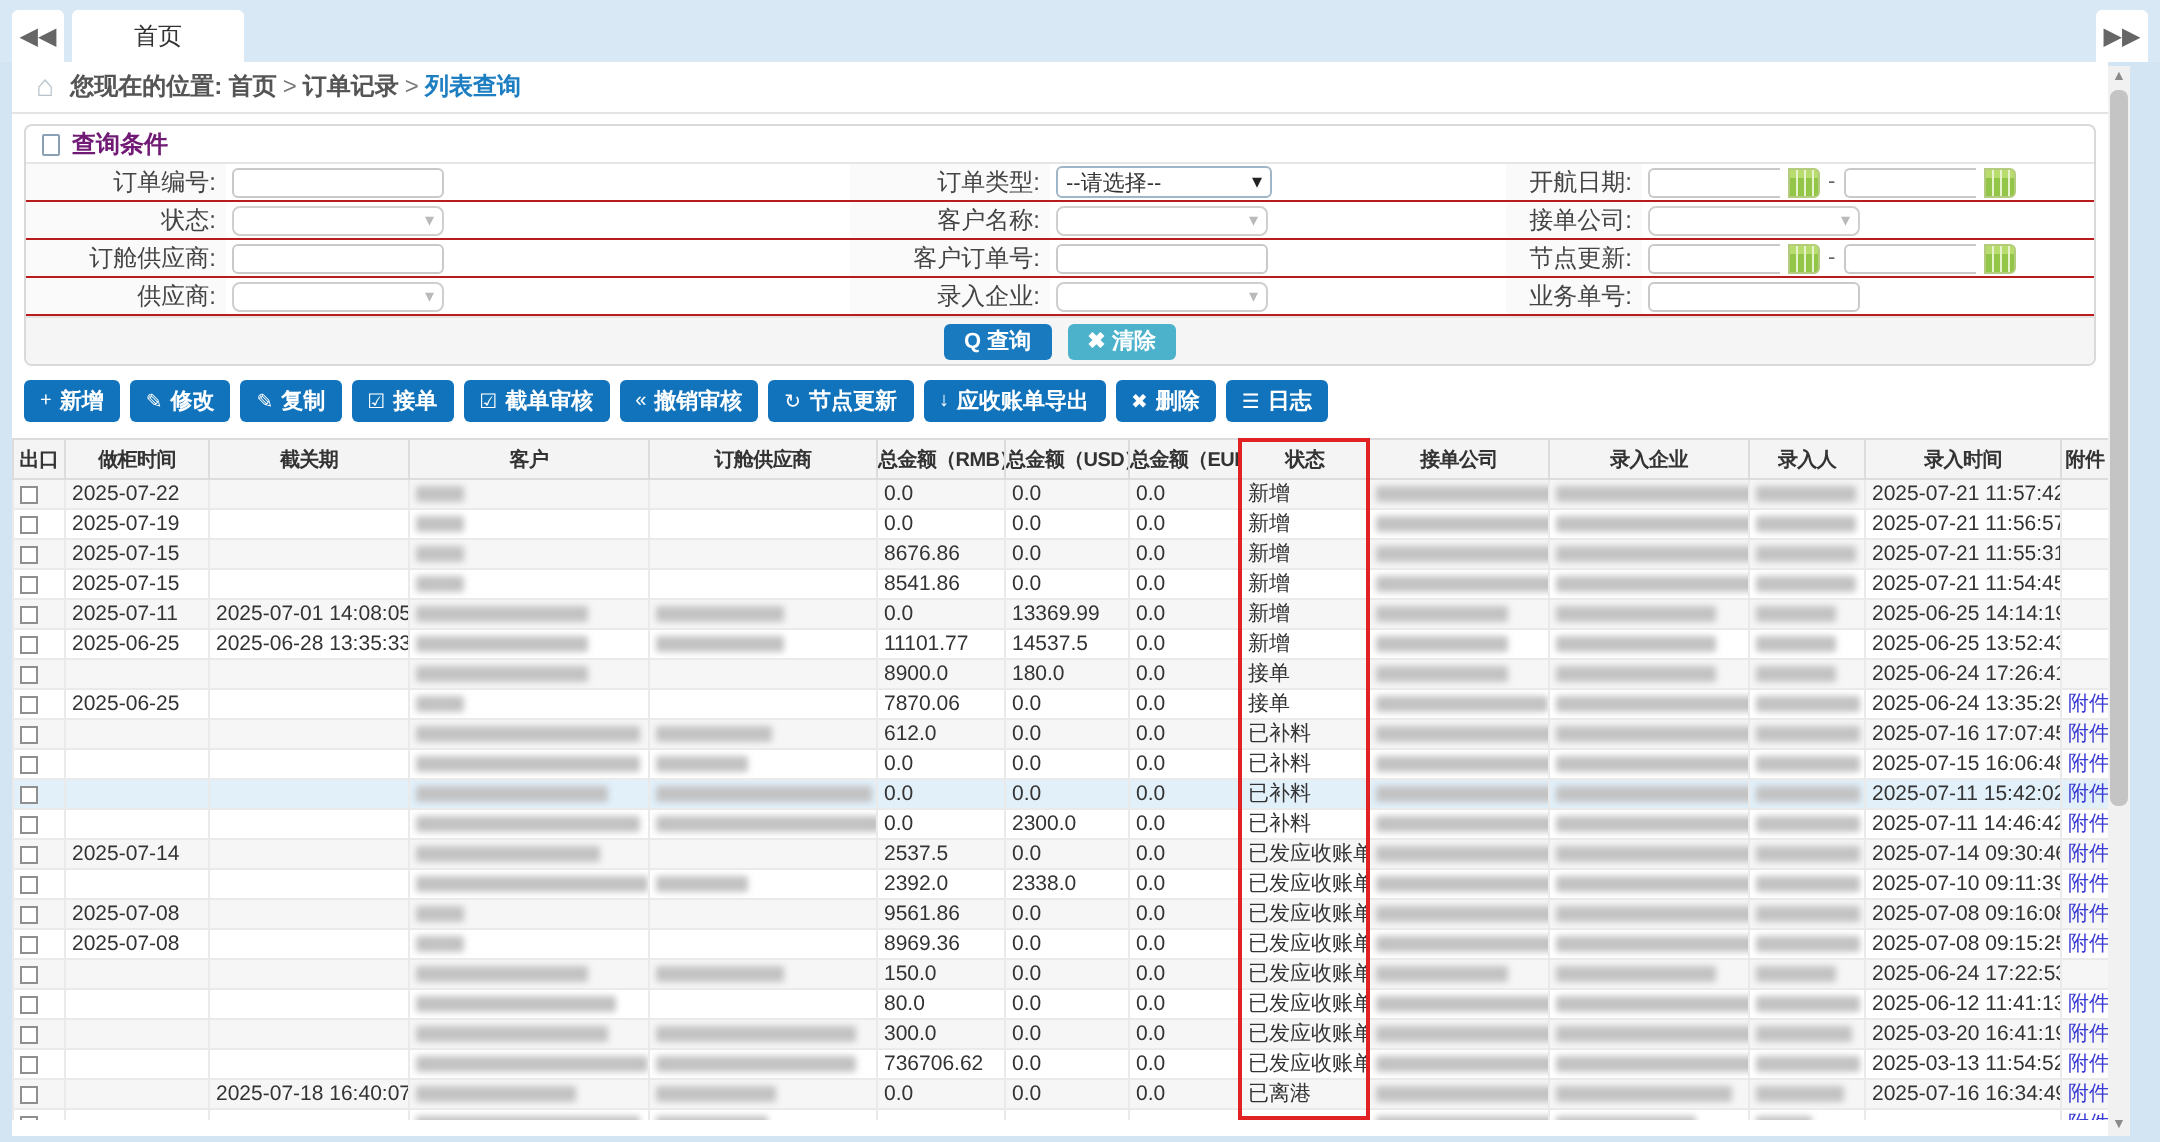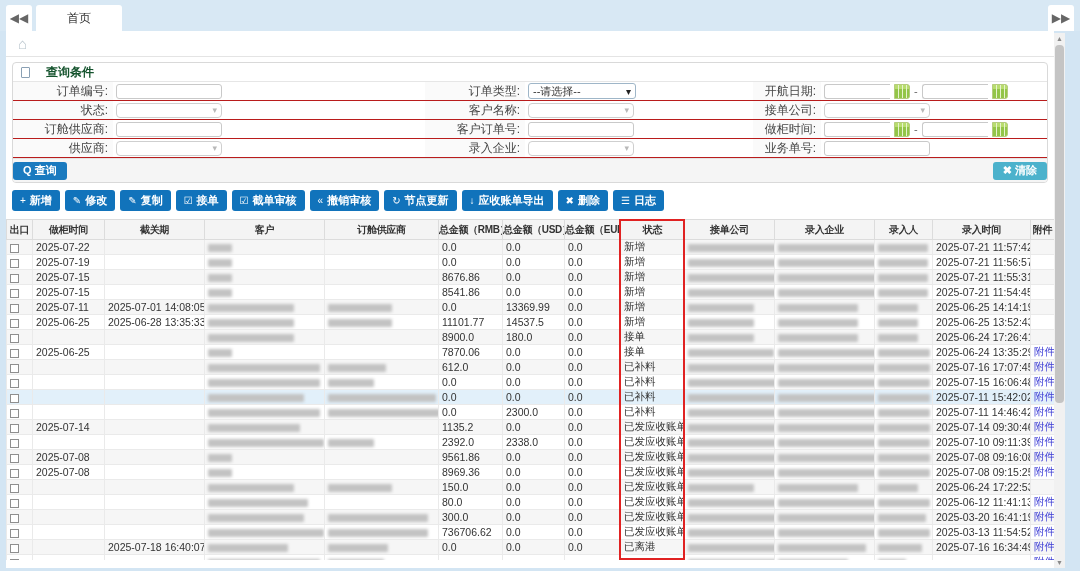--- a/index.html
+++ b/index.html
@@ -26,22 +26,22 @@
   .crumbbar { height:26px; border-bottom:1px solid #e4e4e4; display:flex;
     align-items:center; padding-left:12px; gap:8px; background:#fff; }
   .home-ic { color:#b8c4cc; font-size:15px; }
   .crumbtext { font-size:12px; color:#555; font-weight:bold; }
   .crumbtext .sep { color:#777; font-weight:normal; padding:0 3px; }
   .crumb-current { color:#1d7ec2; }
 
   
   .qpanel { margin:5px 6px 0 6px; border:1px solid #d9d9d9; border-radius:4px;
     background:#fff; overflow:hidden; }
-  .qtitle { height:19px; display:flex; align-items:center; gap:16px; padding-left:8px;
-    font-size:12px; font-weight:bold; color:#14532d; border-bottom:1px solid #e6e6e6; }
+  .qtitle { height:19px; display:flex; align-items:center; gap:6px; padding-left:8px;
+    font-size:12px; font-weight:bold; color:#701a75; border-bottom:1px solid #e6e6e6; }
   .doc-ic { width:9px; height:11px; border:1px solid #8aa0b4; border-radius:1px;
     display:inline-block; background:#fff; }
   .qgrid { display:grid; grid-template-columns:100px 312px 100px 228px 68px 1fr; }
   .qcell { height:19px; display:flex; align-items:center; font-size:12px;
     border-bottom:1px solid #b91c1c; }
   .qlabel { justify-content:flex-end; padding-right:5px; color:#444; background:#fafafa; }
   .qfield { padding-left:3px; gap:4px; }
   .qinput { width:106px; height:15px; border:1px solid #c9c9c9; border-radius:3px; font-size:11px; padding:0 3px; }
   .sel2 { width:106px; height:15px; border:1px solid #cfcfcf; border-radius:4px;
     display:inline-flex; align-items:center; justify-content:flex-end; padding-right:4px;
@@ -50,21 +50,21 @@
     display:inline-flex; align-items:center; justify-content:space-between;
     padding:0 4px; font-size:11px; color:#333; background:#fff; }
   .nsel .caret { font-weight:bold; font-size:10px; color:#222; }
   .dinput { width:66px; height:15px; border:1px solid #c9c9c9; border-radius:3px 0 0 3px; border-right:none; }
   .calbtn { width:16px; height:15px; border:1px solid #b5cc7e; border-radius:0 3px 3px 0;
     background:linear-gradient(#a6d154 0 3px,#8fc43e 3px),#8fc43e;
     background-image:repeating-linear-gradient(to right,transparent 0 3px,#e7f3cf 3px 4px),
       linear-gradient(#b8dd6e 0 4px,#93c548 4px); display:inline-block; }
   .dash { color:#666; font-size:11px; }
   .qfoot { grid-column:1 / -1; height:24px; background:#f5f5f5; border-top:1px solid #e3e3e3;
-    display:flex; align-items:center; justify-content:space-between; gap:8px; }
+    display:flex; align-items:center; justify-content:center; gap:8px; }
   .btn-search { background:#1a7abf; color:#fff; border:none; border-radius:3px;
     height:18px; padding:0 10px; font-size:11px; font-weight:bold; cursor:pointer; }
   .btn-clear { background:#4cb2cc; color:#fff; border:none; border-radius:3px;
     height:18px; padding:0 10px; font-size:11px; font-weight:bold; cursor:pointer; }
 
   
   .toolbar { margin:7px 6px 0 6px; display:flex; gap:5px; }
   .tbtn { background:#1173bb; color:#fff; border:none; border-radius:3px; height:21px;
     padding:0 8px; font-size:11px; font-weight:bold; display:inline-flex;
     align-items:center; gap:4px; cursor:pointer; }
@@ -107,20 +107,24 @@
   <div class="tab">
     <span>首页</span>
   </div>
   <button class="navbtn right">▶▶</button>
 </div>
 
 <div class="content">
 
   <div class="crumbbar">
     <span class="home-ic">⌂</span>
+    <span class="crumbtext">
+      <span>您现在的位置:</span>
+      <span>首页</span><span class="sep">&gt;</span><span>订单记录</span><span class="sep">&gt;</span><span class="crumb-current">列表查询</span>
+    </span>
   </div>
 
   <div class="qpanel">
     <div class="qtitle">
       <span class="doc-ic"></span>
       <span>查询条件</span>
     </div>
     <div class="qgrid">
 
       <div class="qcell qlabel">订单编号:</div>
@@ -163,21 +167,21 @@
         </div>
 
       <div class="qcell qlabel">订舱供应商:</div>
       <div class="qcell qfield">
           <input class="qinput" value="" style="">
         </div>
       <div class="qcell qlabel">客户订单号:</div>
       <div class="qcell qfield">
           <input class="qinput" value="" style="">
         </div>
-      <div class="qcell qlabel">做柜时间:</div>
+      <div class="qcell qlabel">节点更新:</div>
       <div class="qcell qfield">
         <input class="qinput dinput" value="" style="">
           <span class="calbtn"></span>
         <span class="dash">-</span>
         <input class="qinput dinput" value="" style="">
           <span class="calbtn"></span>
       </div>
 
       <div class="qcell qlabel">供应商:</div>
       <div class="qcell qfield">
@@ -483,21 +487,21 @@
             <td><span class="redact" style="width: 52px;"></span></td>
             <td>2025-07-11 14:46:42</td>
             <td><a class="attlink">附件</a></td>
           </tr>
           <tr>
             <td><span class="cb"></span></td>
             <td>2025-07-14</td>
             <td></td>
             <td><span class="redact" style="width: 92px;"></span></td>
             <td><span></span></td>
-            <td>1135.2</td>
+            <td>2537.5</td>
             <td>0.0</td>
             <td>0.0</td>
             <td class="st-blue">已发应收账单</td>
             <td><span class="redact" style="width: 108px;"></span></td>
             <td><span class="redact" style="width: 100px;"></span></td>
             <td><span class="redact" style="width: 52px;"></span></td>
             <td>2025-07-14 09:30:46</td>
             <td><a class="attlink">附件</a></td>
           </tr>
           <tr>

